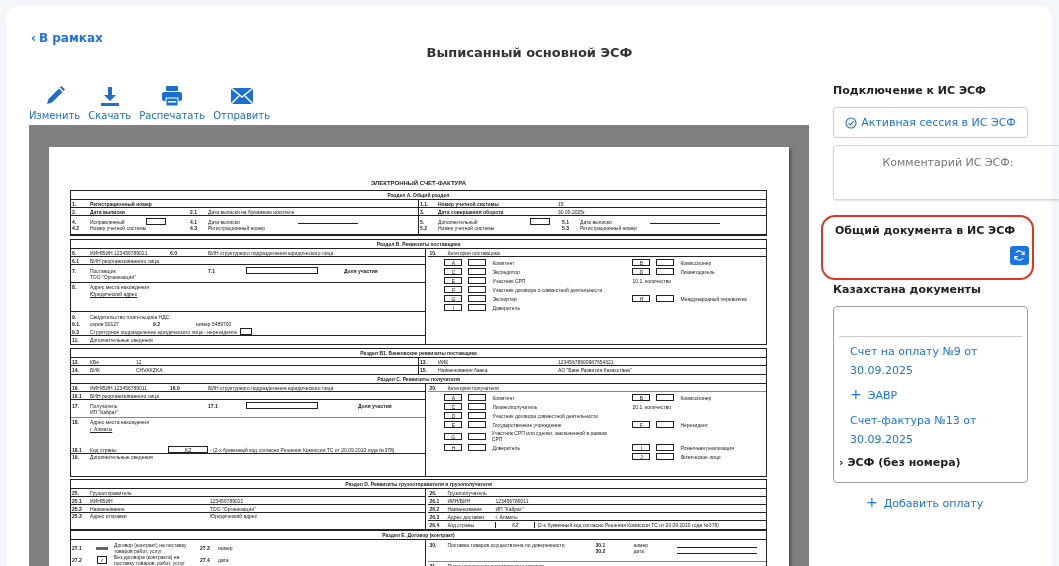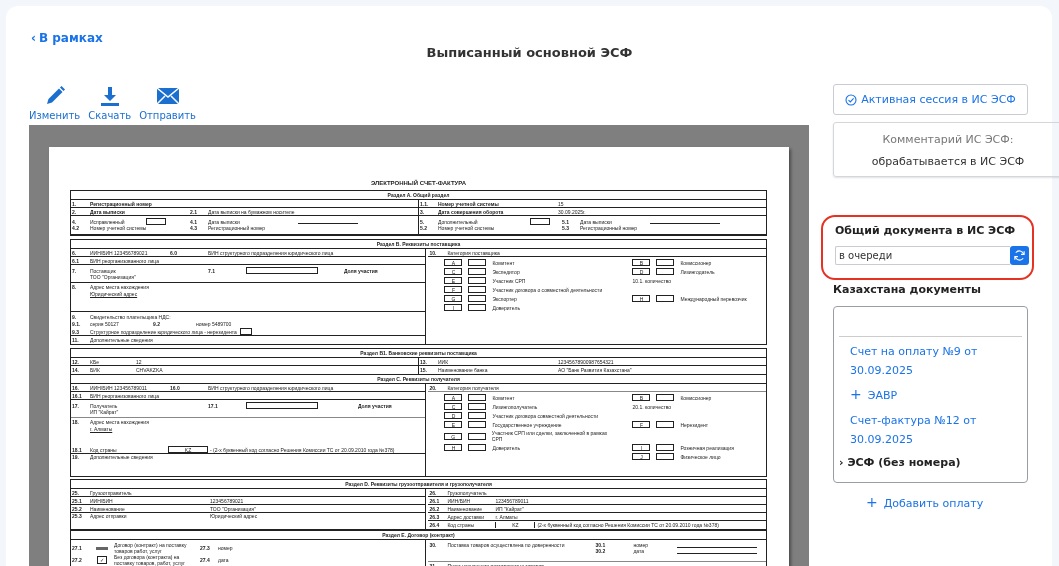--- a/index.html
+++ b/index.html
@@ -71,20 +71,29 @@
   </div>
   <div class="tool">
     <svg viewBox="0 0 24 24">
         <path d="M10 3h4v8h4l-6 6-6-6h4z" fill="#1a6fcf"></path>
         <rect x="3" y="19" width="18" height="3" fill="#1a6fcf"></rect>
       </svg>
     <span>Скачать</span>
   </div>
   <div class="tool">
     <svg viewBox="0 0 24 24">
+        <rect x="6" y="2" width="12" height="5" rx="1" fill="#1a6fcf"></rect>
+        <rect x="2" y="8" width="20" height="9" rx="2" fill="#1a6fcf"></rect>
+        <rect x="6" y="14" width="12" height="8" fill="#1a6fcf" stroke="#fff" stroke-width="1"></rect>
+        <rect x="8" y="17" width="8" height="1.5" fill="#fff"></rect>
+      </svg>
+    <span>Распечатать</span>
+  </div>
+  <div class="tool">
+    <svg viewBox="0 0 24 24">
         <rect x="1" y="4" width="22" height="16" fill="#1a6fcf"></rect>
         <path d="M1 4l11 9 11-9M1 20l8-8M23 20l-8-8" stroke="#fff" stroke-width="1.5" fill="none"></path>
       </svg>
     <span>Отправить</span>
   </div>
 </div>
 
 <div class="preview-frame">
   <div class="paper">
     <div class="doc">
@@ -522,36 +531,35 @@
                 <span>Пункт назначения поставляемых товаров</span>
               </div>
           </div>
         </div>
       </div>
     </div>
   </div>
 </div>
 
 <div class="sidebar">
+  <div class="sb-h">Подключение к ИС ЭСФ</div>
   <div class="btn-outline">
     <svg width="12" height="12" viewBox="0 0 12 12">
         <circle cx="6" cy="6" r="5" fill="none" stroke="#1a73e8" stroke-width="1.1"></circle>
         <path d="M3.5 6.2l1.8 1.7 3.3-3.5" fill="none" stroke="#1a73e8" stroke-width="1.1"></path>
       </svg>
     <span>Активная сессия в ИС ЭСФ</span>
   </div>
   <div class="comment-box">
     <div class="comment-label">Комментарий ИС ЭСФ:</div>
-    <div class="comment-value">обрабатывается в ИС ЭСФ</div>
   </div>
 </div>
 
 <div class="status-wrap">
   <div class="status-h">Общий документа в ИС ЭСФ</div>
-  <input class="status-input" readonly="" value="в очереди" style="">
   <div class="refresh-btn">
     <svg width="13" height="13" viewBox="0 0 14 14">
         <path d="M11.5 5.5A4.8 4.8 0 0 0 3 4" fill="none" stroke="#fff" stroke-width="1.2"></path>
         <path d="M2.5 8.5A4.8 4.8 0 0 0 11 10" fill="none" stroke="#fff" stroke-width="1.2"></path>
         <path d="M12 2.5v3.3H8.7" fill="none" stroke="#fff" stroke-width="1.2"></path>
         <path d="M2 11.5V8.2h3.3" fill="none" stroke="#fff" stroke-width="1.2"></path>
       </svg>
   </div>
 </div>
 
@@ -559,21 +567,21 @@
 <div class="linked-box">
   <div class="lk-sep"></div>
   <span class="lk" style="top:37px">
     <span style="display:block">Счет на оплату №9 от</span>
     <span style="display:block;margin-top:3px">30.09.2025</span>
   </span>
   <span class="lk" style="top:79px">
     <span style="font-size:14px;margin-right:6px">+</span><span>ЭАВР</span>
   </span>
   <span class="lk" style="top:106px">
-    <span style="display:block">Счет-фактура №12 от</span>
+    <span style="display:block">Счет-фактура №13 от</span>
     <span style="display:block;margin-top:3px">30.09.2025</span>
   </span>
   <span class="esf-row">
     <span>›</span> <span>ЭСФ (без номера)</span>
   </span>
 </div>
 
 <div class="add-return">
   <span style="font-size:14px;margin-right:6px">+</span><span>Добавить оплату</span>
 </div>

